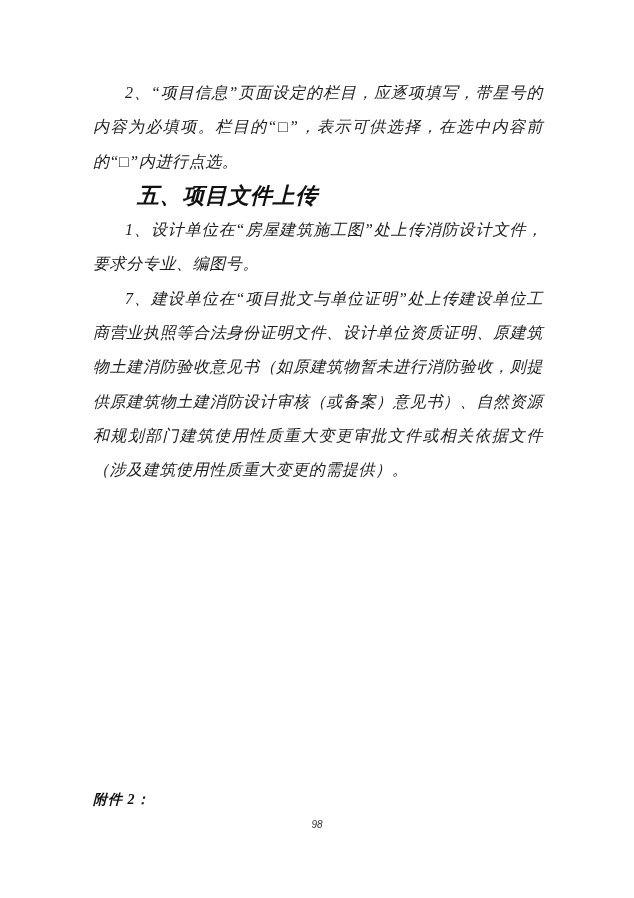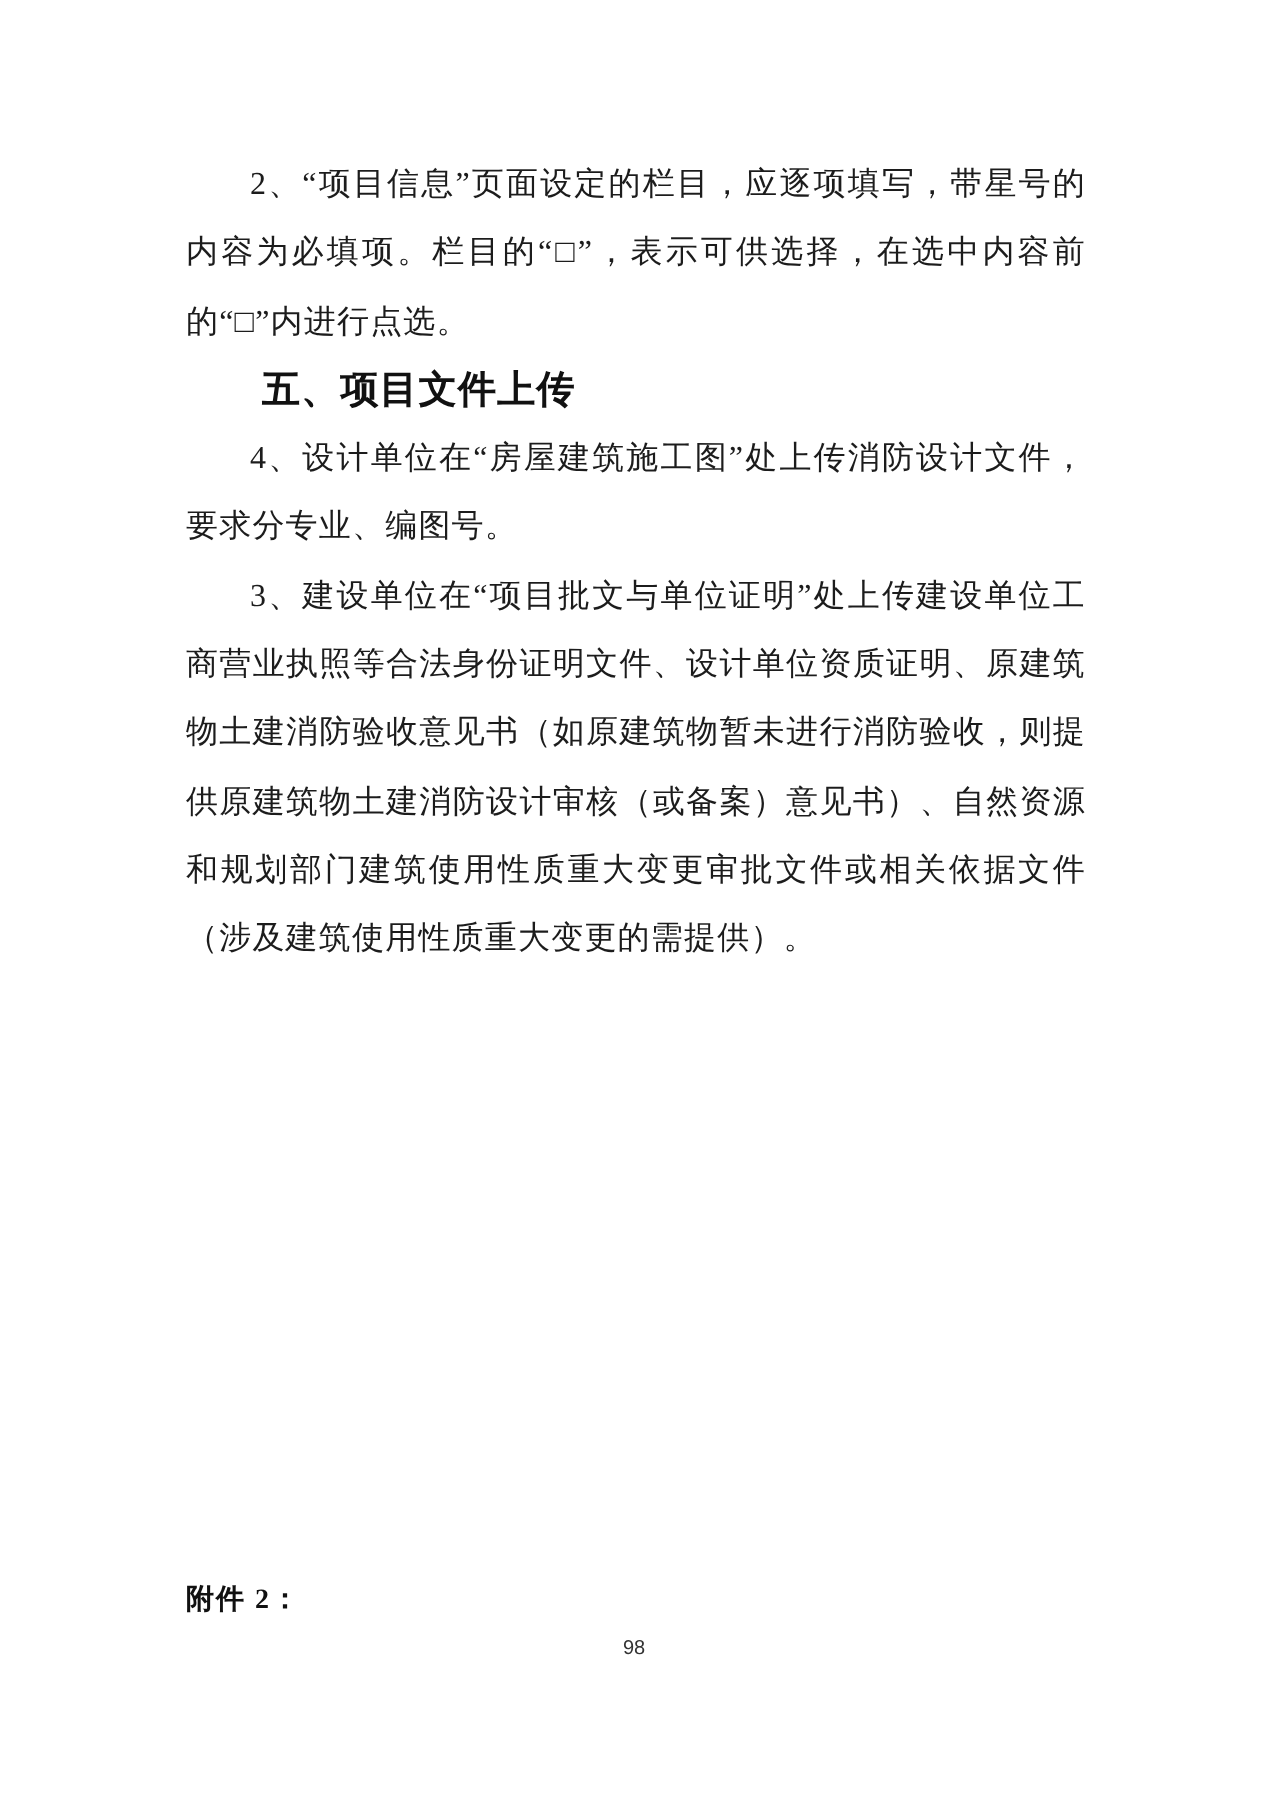--- a/index.html
+++ b/index.html
@@ -8,41 +8,42 @@
     background: #ffffff;
   }
   .page {
     position: relative;
     width: 634px;
     height: 898px;
     background: #ffffff;
     overflow: hidden;
     font-family: "Liberation Serif", serif;
     color: #1c1c1c;
+    font-style: italic;
   }
   .content {
     position: absolute;
     left: 93px;
     top: 76px;
     width: 450px;
   }
   .body-para {
     margin: 0;
     font-size: 16px;
     line-height: 34.3px;
     text-align: justify;
     text-justify: inter-character;
     text-align-last: left;
     text-indent: 2em;
     letter-spacing: 0.6px;
     word-break: break-all;
   }
   .section-heading {
     margin: 0;
-    font-size: 19px;
+    font-size: 22px;
     font-weight: bold;
     font-family: "Liberation Sans", sans-serif;
     line-height: 34.3px;
     text-indent: 2em;
     letter-spacing: 0.6px;
     color: #111111;
   }
   .attachment-label {
     position: absolute;
     left: 93px;
@@ -67,22 +68,22 @@
 <body>
 
 <div class="page">
 
   <div class="content">
     <p class="body-para">2、“项目信息”页面设定的栏目，应逐项填写，带星号的内容为必填项。栏目的“□”，表示可供选择，在选中内容前的“□”内进行点选。</p>
 
 
     <h2 class="section-heading">五、项目文件上传</h2>
 
-    <p class="body-para">4、设计单位在“房屋建筑施工图”处上传消防设计文件，要求分专业、编图号。</p>
+    <p class="body-para">1、设计单位在“房屋建筑施工图”处上传消防设计文件，要求分专业、编图号。</p>
 
-    <p class="body-para">3、建设单位在“项目批文与单位证明”处上传建设单位工商营业执照等合法身份证明文件、设计单位资质证明、原建筑物土建消防验收意见书（如原建筑物暂未进行消防验收，则提供原建筑物土建消防设计审核（或备案）意见书）、自然资源和规划部门建筑使用性质重大变更审批文件或相关依据文件（涉及建筑使用性质重大变更的需提供）。</p>
+    <p class="body-para">7、建设单位在“项目批文与单位证明”处上传建设单位工商营业执照等合法身份证明文件、设计单位资质证明、原建筑物土建消防验收意见书（如原建筑物暂未进行消防验收，则提供原建筑物土建消防设计审核（或备案）意见书）、自然资源和规划部门建筑使用性质重大变更审批文件或相关依据文件（涉及建筑使用性质重大变更的需提供）。</p>
   </div>
 
   <div class="attachment-label">附件 2：</div>
 
   <div class="page-number">98</div>
 
 </div>
 
 </body></html>

